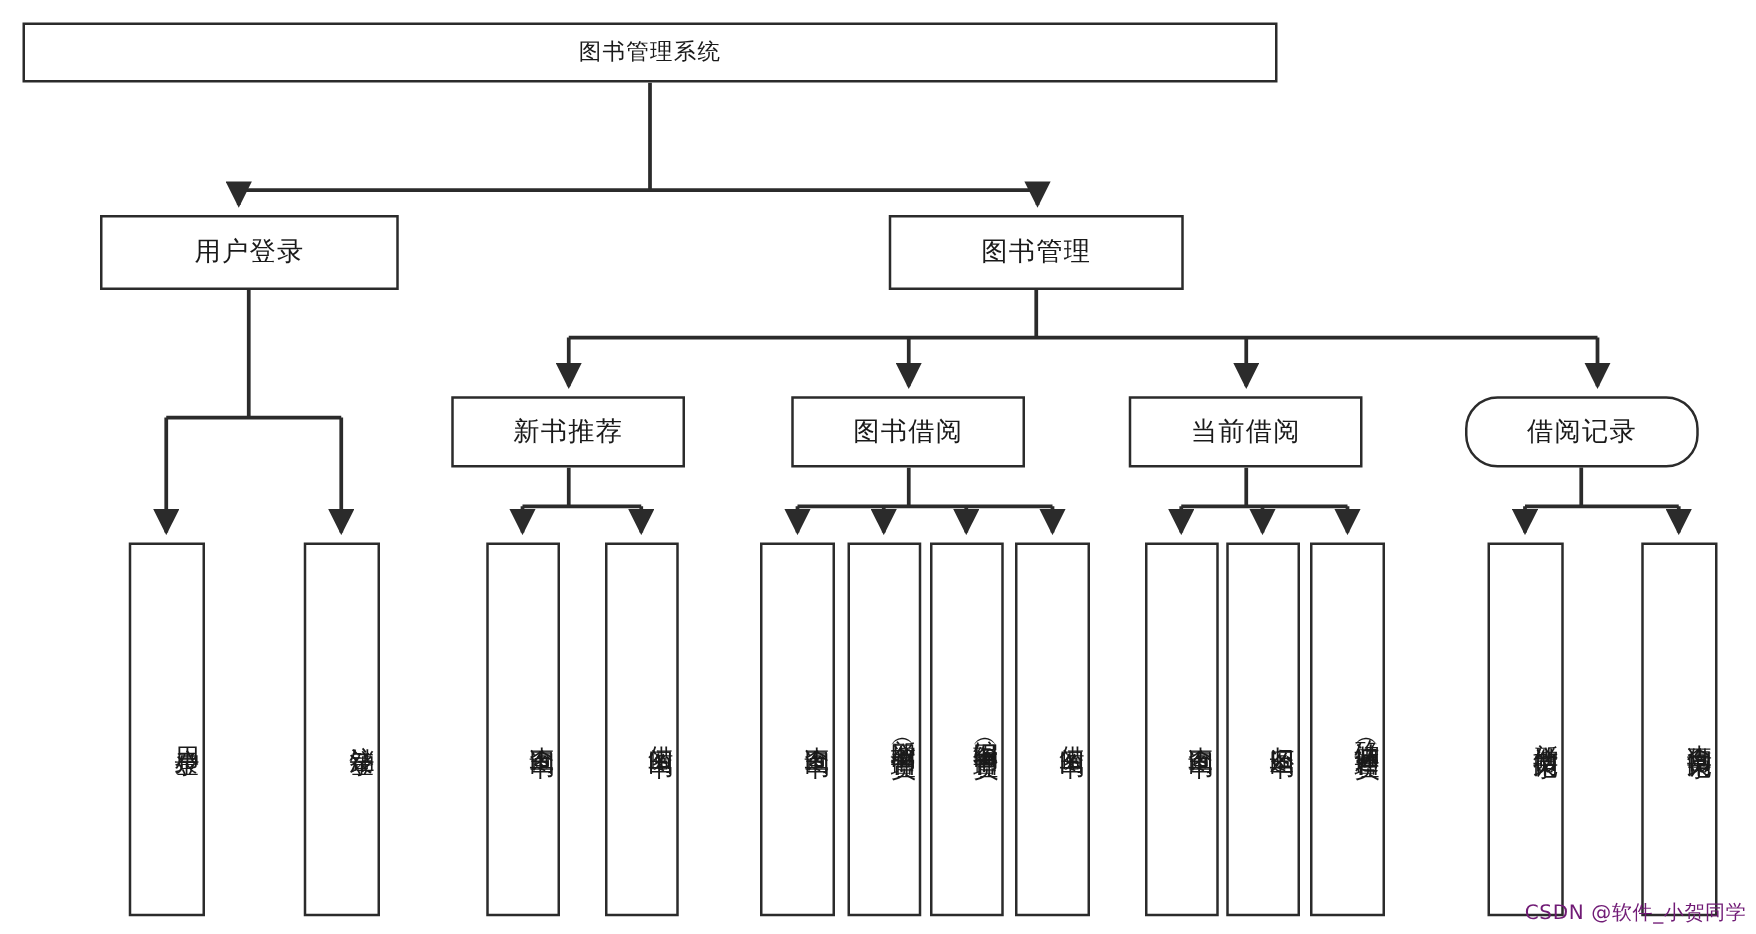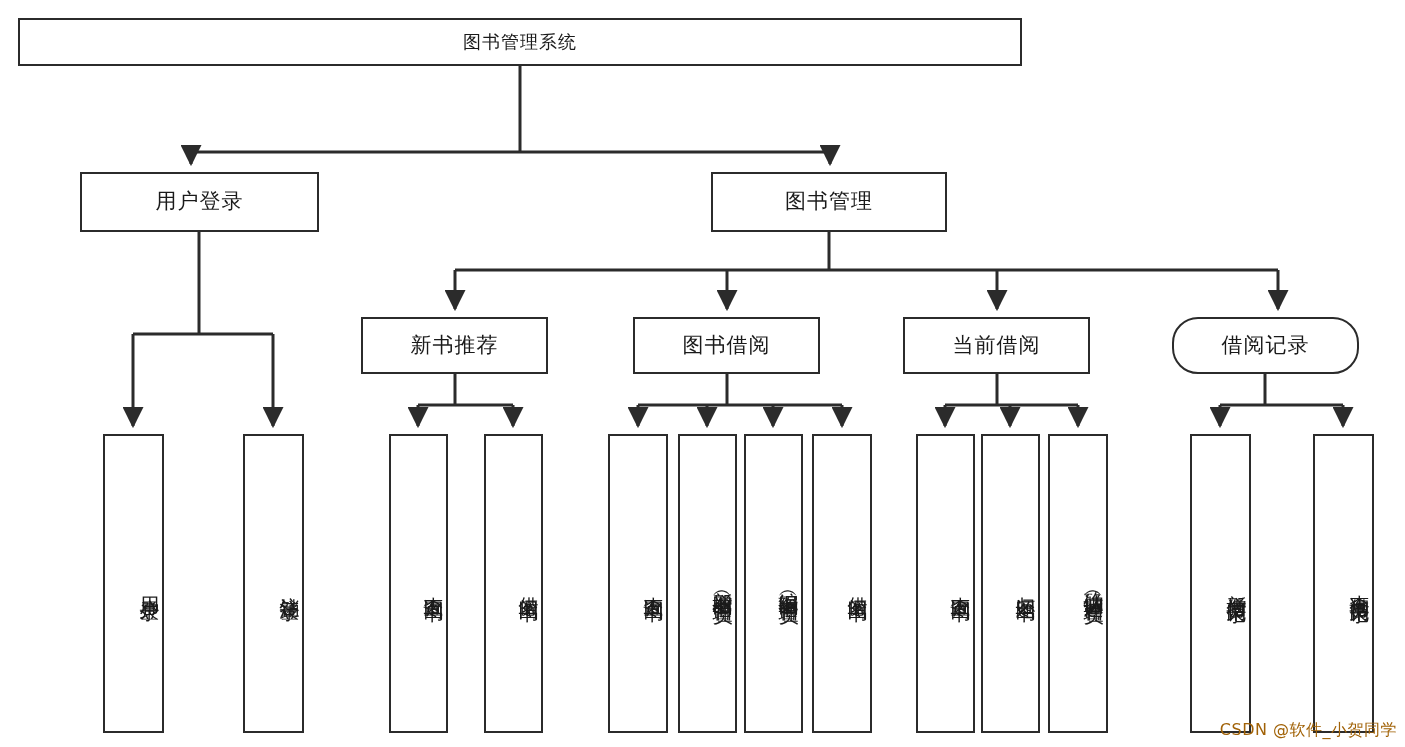--- a/index.html
+++ b/index.html
@@ -58,21 +58,21 @@
     margin-top: 2px;
   }
   .node.root {
     font-size: 18px;
   }
   #watermark {
     position: absolute;
     right: 8px;
     bottom: 6px;
     font-size: 16px;
-    color: #a16207;
+    color: #701a75;
     letter-spacing: 0.5px;
     white-space: nowrap;
   }
 </style>
 </head>
 <body>
 
 <div id="canvas">
 
   <svg id="edges" viewBox="0 0 1405 747" width="1405" height="747" xmlns="http://www.w3.org/2000/svg">

